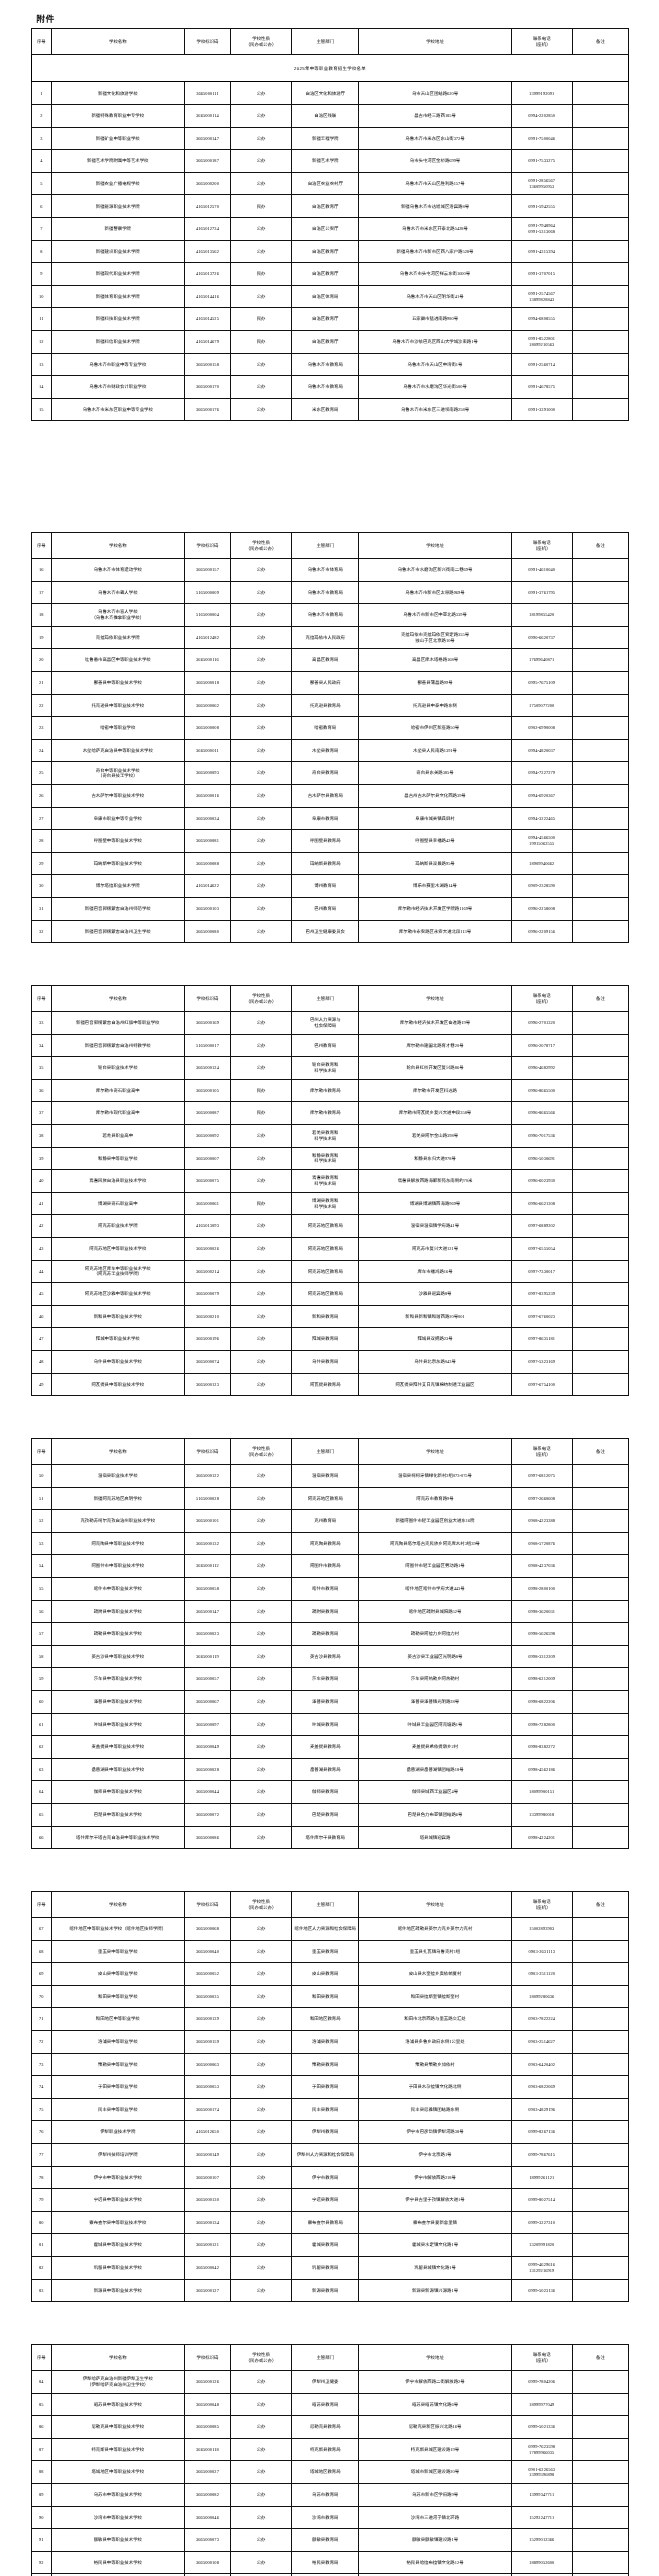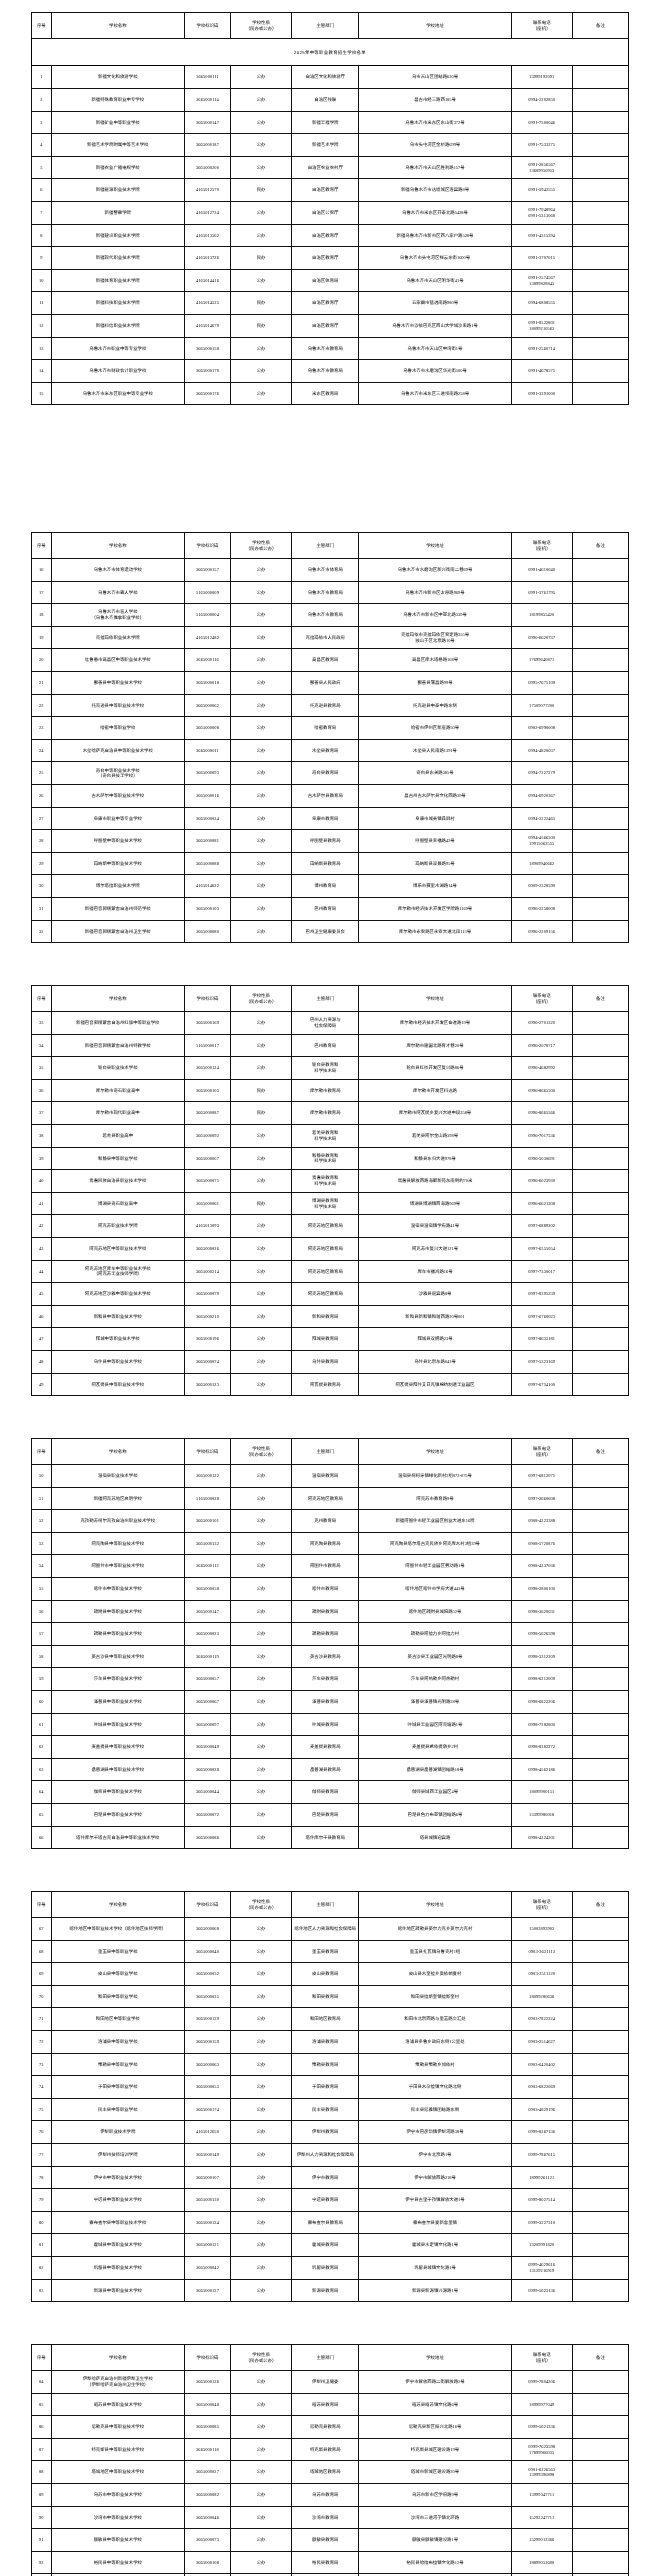--- a/index.html
+++ b/index.html
@@ -101,20 +101,21 @@
   td.addr { font-size: 4.4px; }
   td.name { font-size: 4.4px; }
   .multi { display:block; }
 </style>
 </head>
 <body>
 
 <div class="doc">
 
   <div class="page p1">
+    <div class="attach-label">附件</div>
     <table class="sheet">
       <colgroup>
         <col class="c-idx">
           <col class="c-name">
           <col class="c-code">
           <col class="c-type">
         <col class="c-dept">
           <col class="c-addr">
           <col class="c-tel">
           <col class="c-note">

